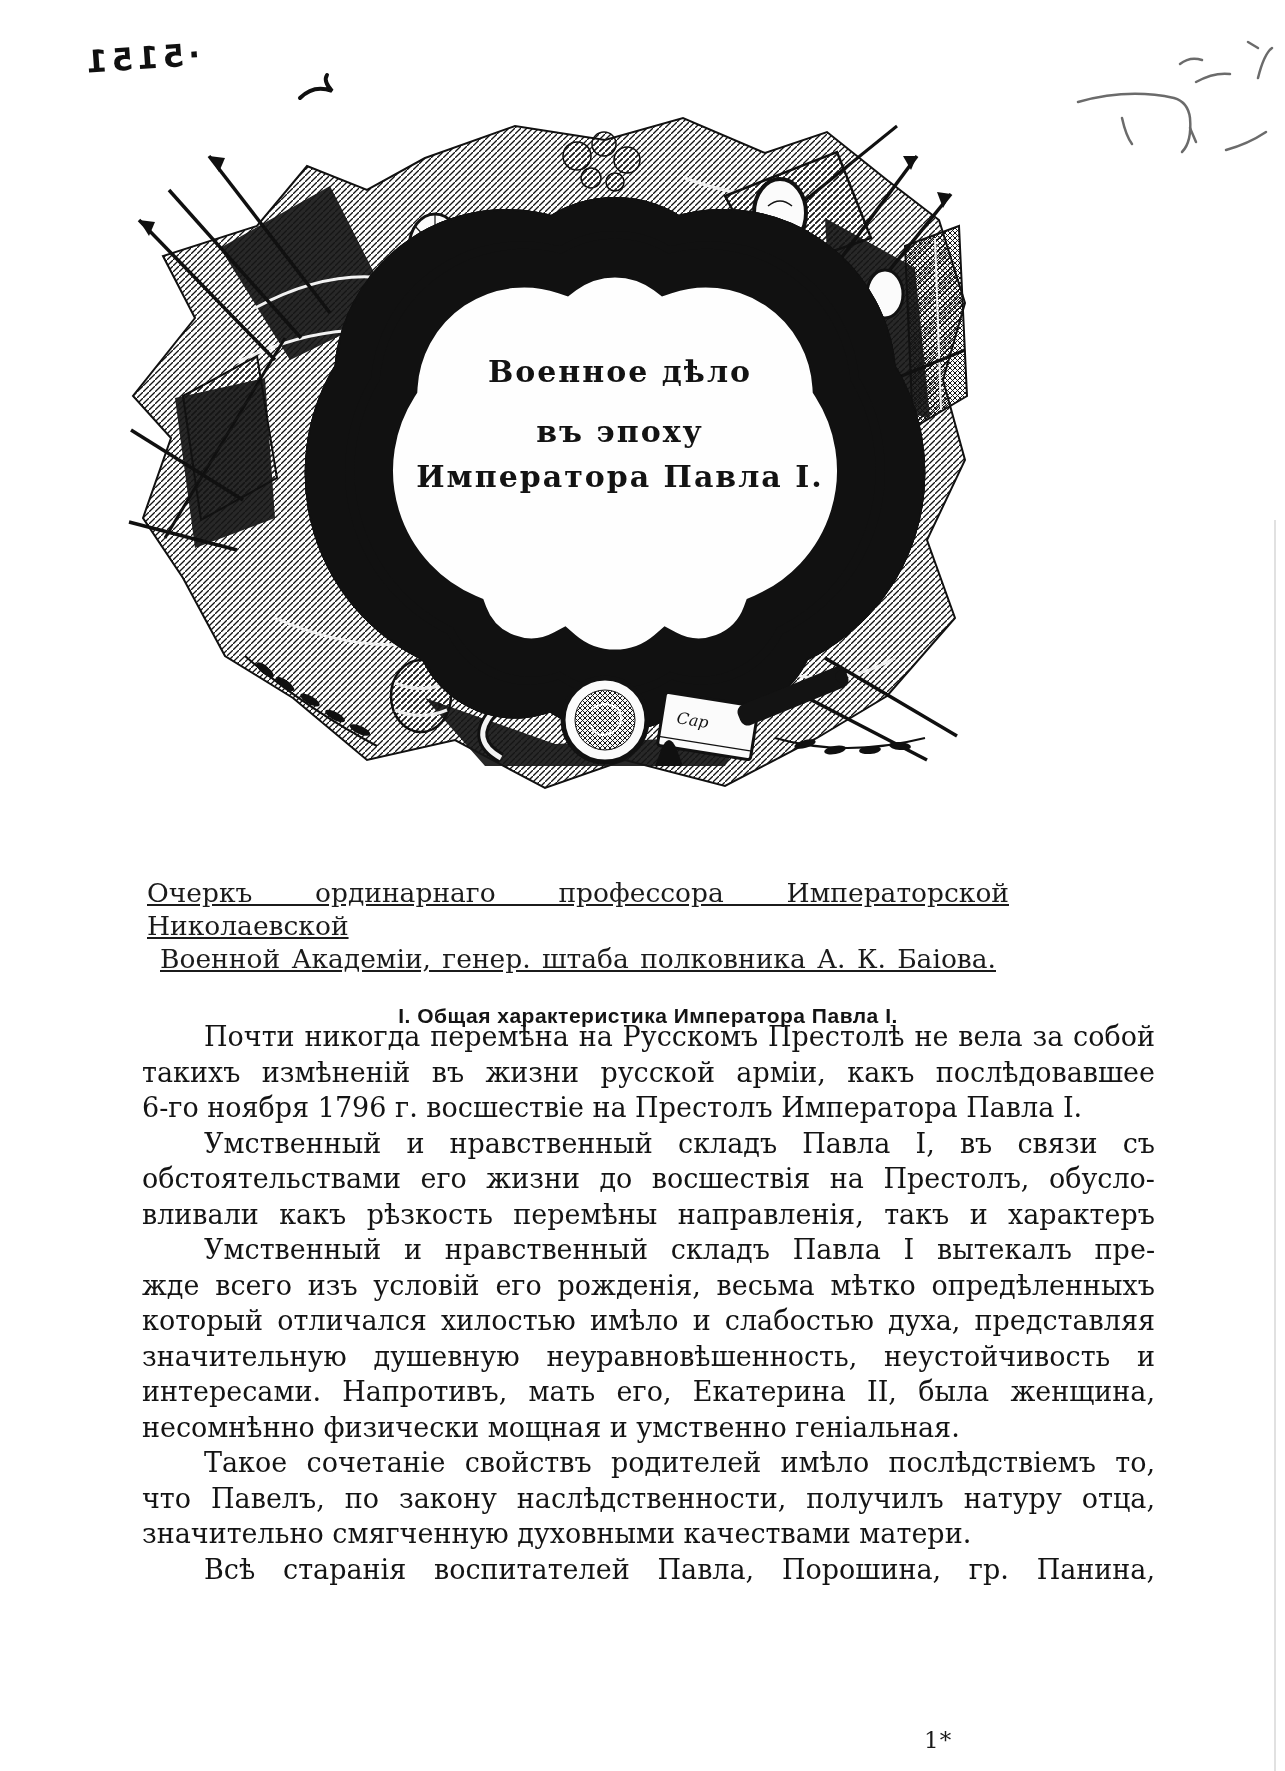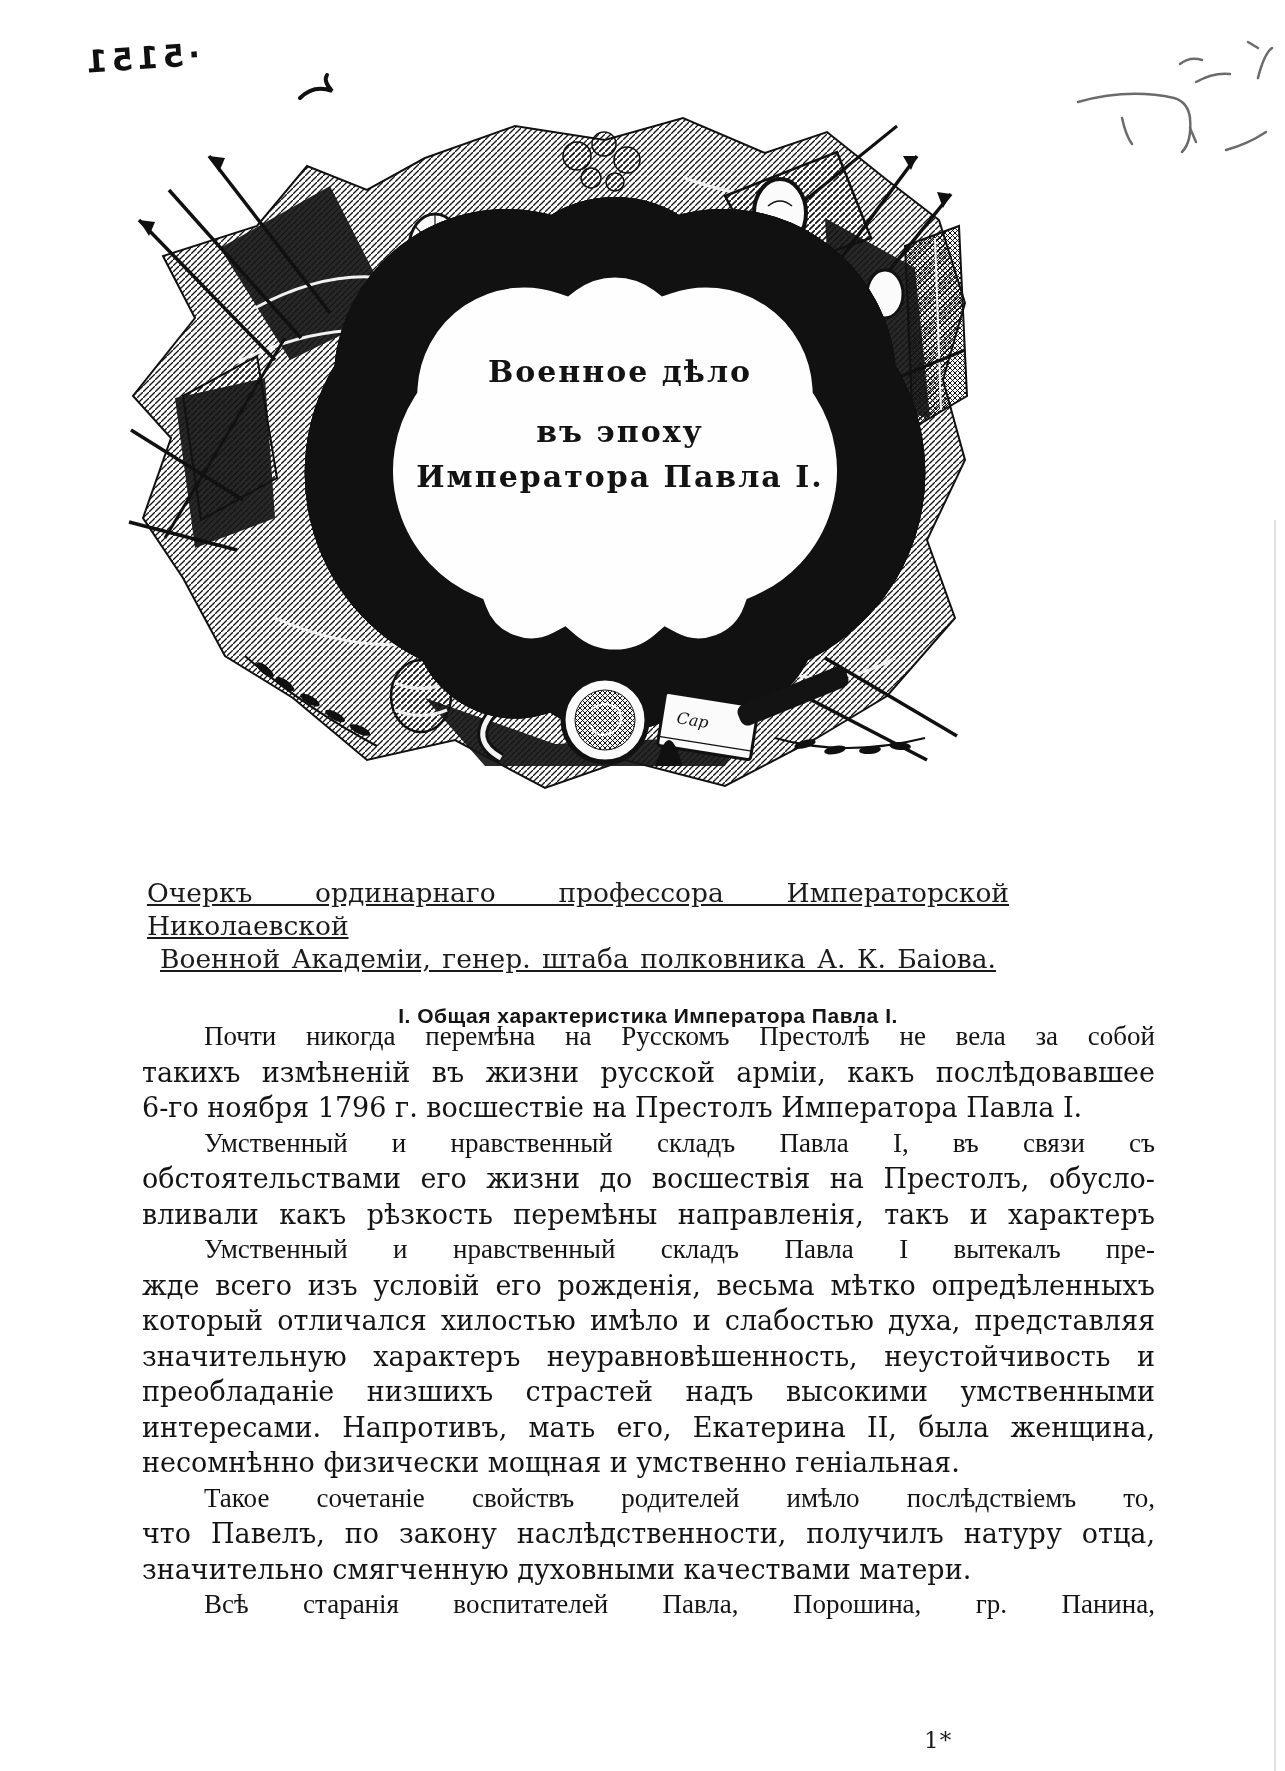--- a/index.html
+++ b/index.html
@@ -39,21 +39,21 @@
     font-family:"Liberation Sans", sans-serif;
     font-weight:bold;font-size:21px;letter-spacing:.5px;color:#141414;margin-top:25px;
   }
   
   .bodytext{
     position:absolute;left:142px;top:1019px;width:1013px;
     font-size:27px;line-height:35.5px;color:#141414;
   }
   .bl{text-align:justify;text-align-last:justify;}
   .bl.end{text-align-last:left;}
-  .bl.ind{text-indent:62px;font-family:Liberation Serif, serif;}
+  .bl.ind{text-indent:62px;}
   
   .sigmark{
     position:absolute;left:924px;top:1727px;
     font-size:23px;color:#1a1a1a;letter-spacing:1px;
   }
 </style>
 </head>
 <body>
 
 <div class="ink-offset">·5151</div>
@@ -217,22 +217,21 @@
   <div class="bl">такихъ измѣненій въ жизни русской арміи, какъ послѣдовавшее</div>
   <div class="bl end">6-го ноября 1796 г. восшествіе на Престолъ Императора Павла I.</div>
 
   <div class="bl ind">Умственный и нравственный складъ Павла I, въ связи съ</div>
   <div class="bl">обстоятельствами его жизни до восшествія на Престолъ, обусло-</div>
   <div class="bl">вливали какъ рѣзкость перемѣны направленія, такъ и характеръ</div>
 
   <div class="bl ind">Умственный и нравственный складъ Павла I вытекалъ пре-</div>
   <div class="bl">жде всего изъ условій его рожденія, весьма мѣтко опредѣленныхъ</div>
   <div class="bl">который отличался хилостью имѣло и слабостью духа, представляя</div>
-  <div class="bl">значительную характеръ неуравновѣшенность, неустойчивость и</div>
-  <div class="bl">преобладаніе низшихъ страстей надъ высокими умственными</div>
+  <div class="bl">значительную душевную неуравновѣшенность, неустойчивость и</div>
   <div class="bl">интересами. Напротивъ, мать его, Екатерина II, была женщина,</div>
   <div class="bl end">несомнѣнно физически мощная и умственно геніальная.</div>
 
   <div class="bl ind">Такое сочетаніе свойствъ родителей имѣло послѣдствіемъ то,</div>
   <div class="bl">что Павелъ, по закону наслѣдственности, получилъ натуру отца,</div>
   <div class="bl end">значительно смягченную духовными качествами матери.</div>
 
   <div class="bl ind">Всѣ старанія воспитателей Павла, Порошина, гр. Панина,</div>
 </div>
 

